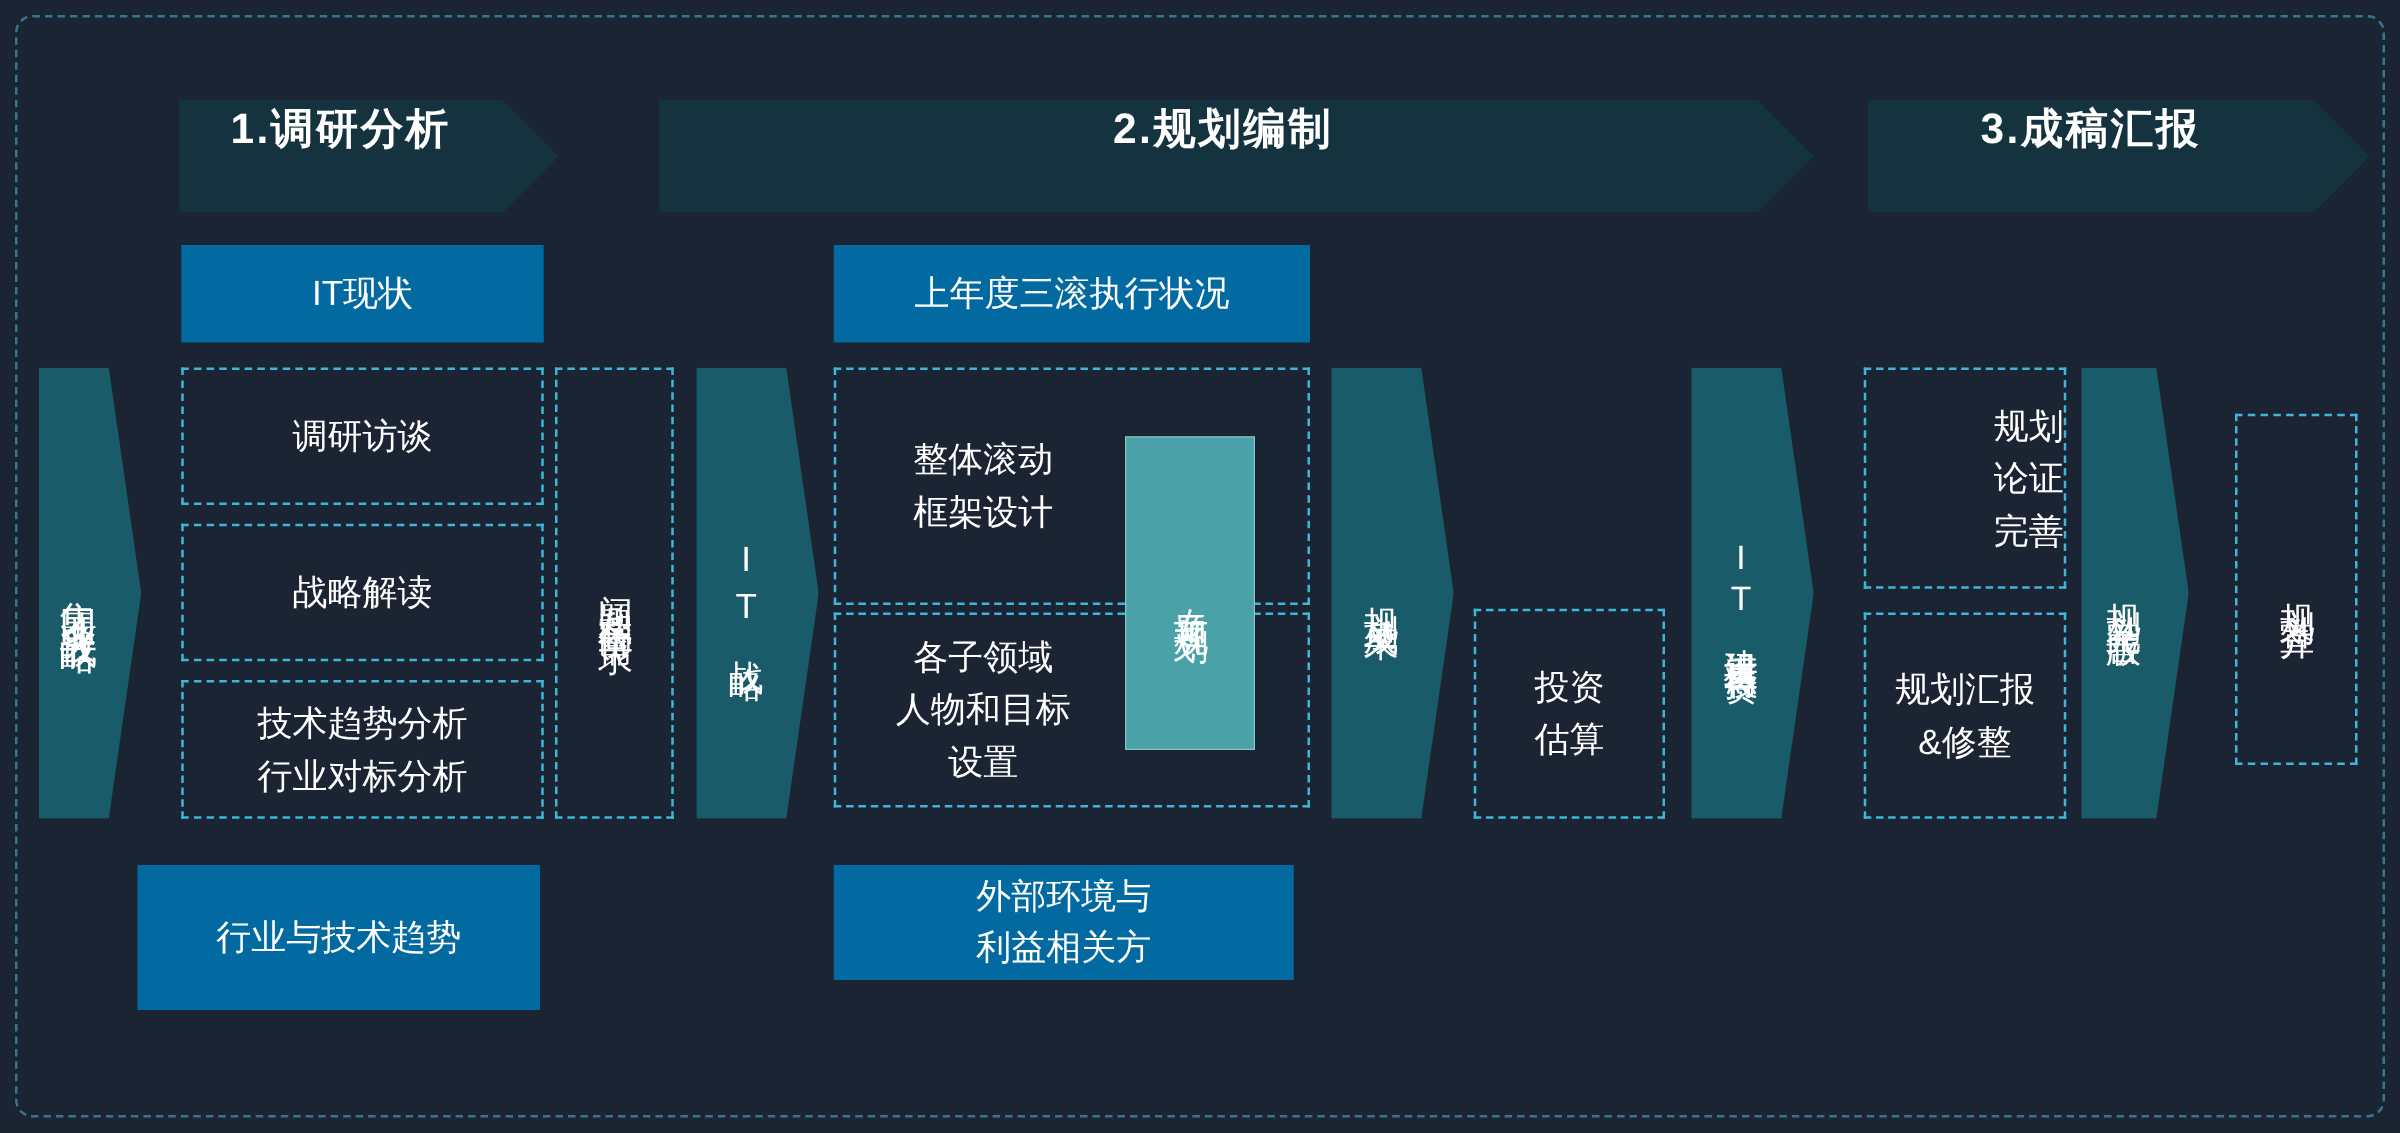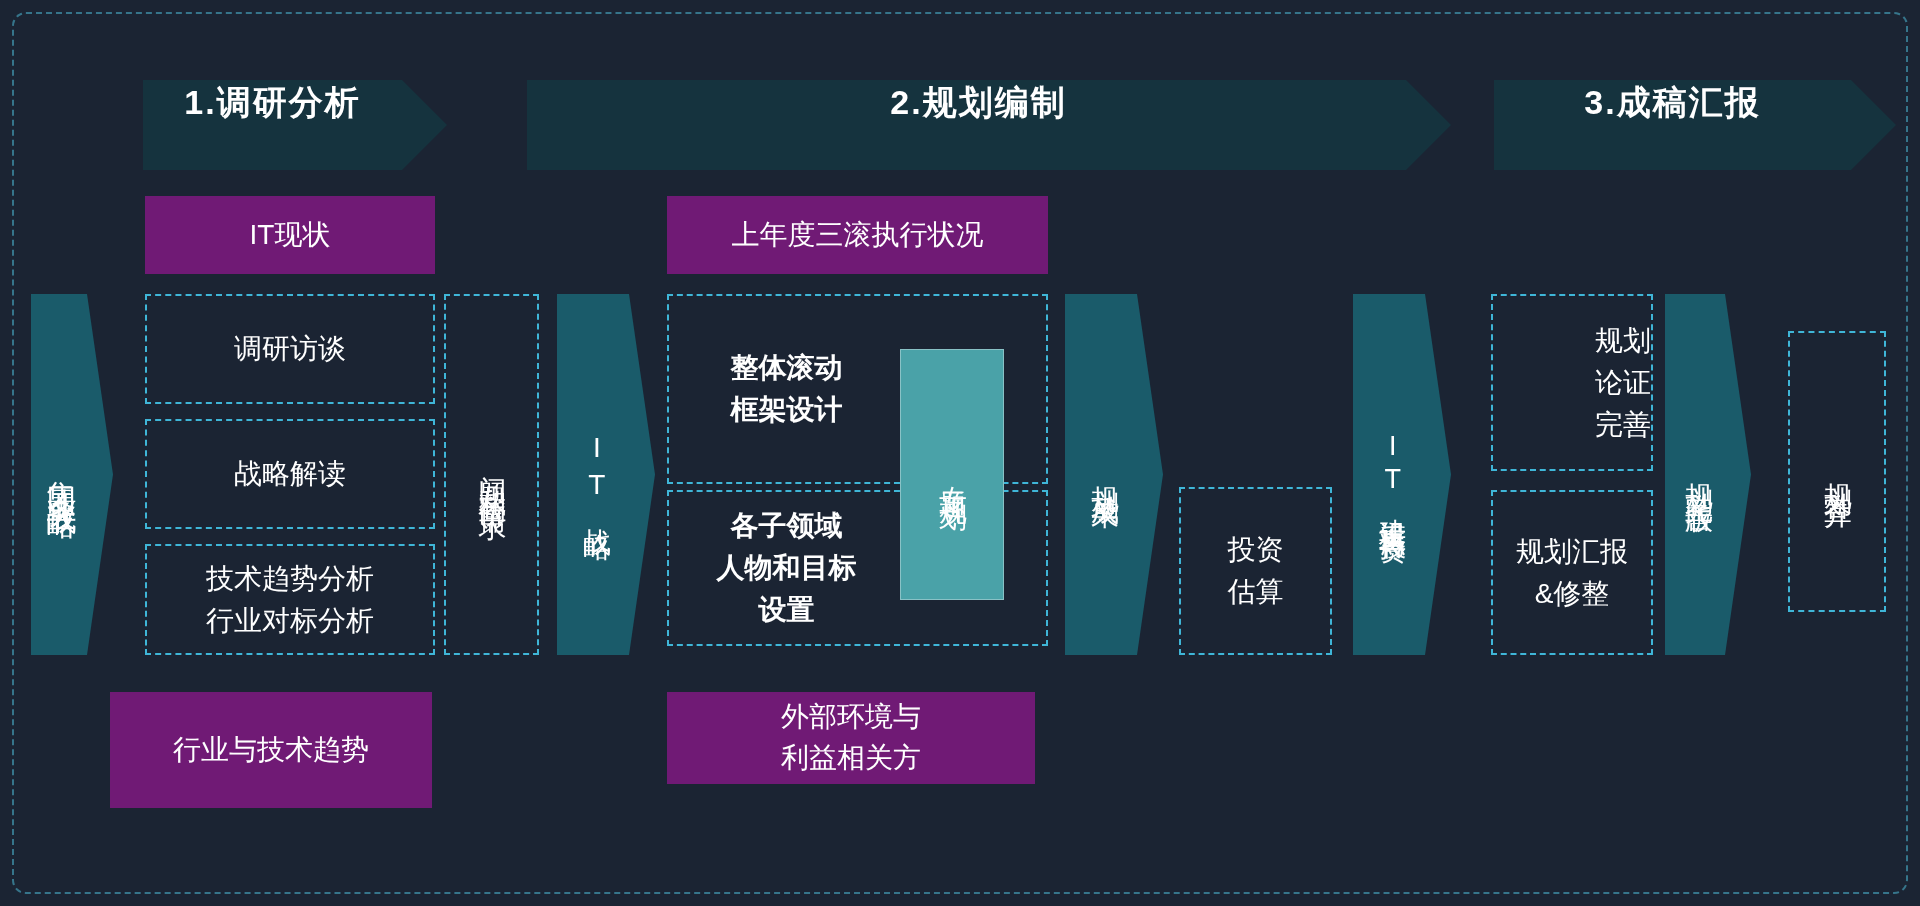--- a/index.html
+++ b/index.html
@@ -18,21 +18,21 @@
     font-size:34px;font-weight:700;letter-spacing:2px;
     clip-path:polygon(0 0, calc(100% - 45px) 0, 100% 50%, calc(100% - 45px) 100%, 0 100%);
     padding-right:45px;box-sizing:border-box;
   }
   #hdr1{left:143px;width:304px;}
   #hdr2{left:527px;width:924px;padding-left:24px;}
   #hdr3{left:1494px;width:402px;}
 
   
   .solid{
-    position:absolute;background:#701a75;display:flex;align-items:center;justify-content:center;
+    position:absolute;background:#0369a1;display:flex;align-items:center;justify-content:center;
     font-size:28px;text-align:center;line-height:1.45;
   }
   #box-it-status{left:145px;top:196px;width:290px;height:78px;}
   #box-lastyear{left:667px;top:196px;width:381px;height:78px;}
   #box-industry{left:110px;top:692px;width:322px;height:116px;}
   #box-external{left:667px;top:692px;width:368px;height:92px;}
 
   
   .dbox{
     position:absolute;border:2px dashed #3fb6d8;box-sizing:border-box;
@@ -44,21 +44,21 @@
   #dbox-tech{left:145px;top:544px;width:290px;height:111px;}
   #dbox-problems{left:444px;top:294px;width:95px;height:361px;}
   #dbox-frame{left:667px;top:294px;width:381px;height:190px;}
   #dbox-subdomain{left:667px;top:490px;width:381px;height:156px;}
   #dbox-projdef{left:1179px;top:294px;width:153px;height:168px;}
   #dbox-invest{left:1179px;top:487px;width:153px;height:168px;}
   #dbox-verify{left:1491px;top:294px;width:162px;height:177px;justify-content:flex-end;}
   #dbox-report{left:1491px;top:490px;width:162px;height:165px;}
   #dbox-promo{left:1788px;top:331px;width:98px;height:281px;}
 
-  .dbox.offset-left{justify-content:flex-start;font-weight:bold;}
+  .dbox.offset-left{justify-content:flex-start;}
   .dbox.offset-left .lines{width:235px;text-align:center;}
 
   
   .varrow{
     position:absolute;background:#1a5b6a;
     display:flex;align-items:center;justify-content:center;
     clip-path:polygon(0 0, calc(100% - 26px) 0, 100% 50%, calc(100% - 26px) 100%, 0 100%);
     padding-right:20px;box-sizing:border-box;z-index:2;
   }
   #arrow-group{left:31px;top:294px;width:82px;height:361px;}

